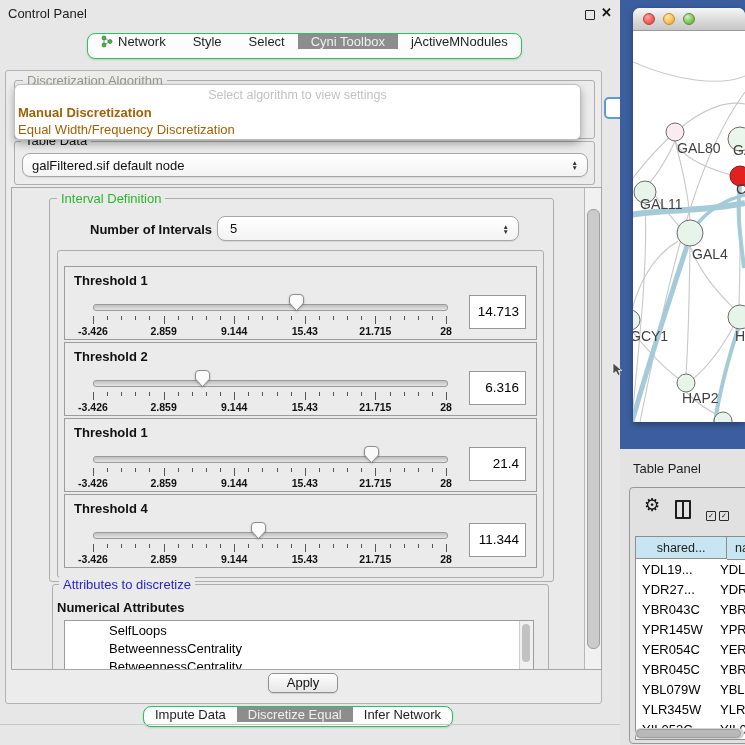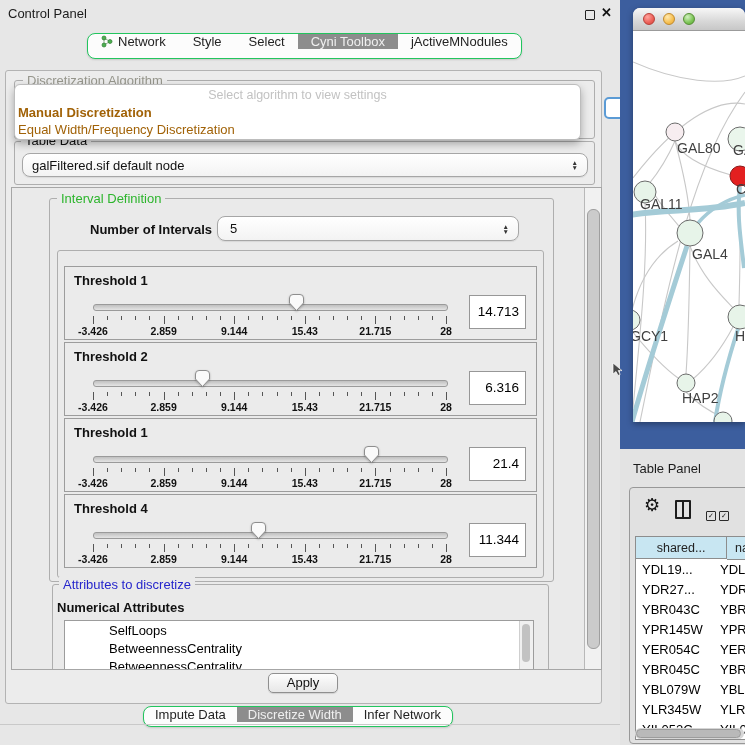--- a/index.html
+++ b/index.html
@@ -373,21 +373,21 @@
     </div>
 
     <div id="apply-btn" class="abs">Apply</div>
   </div>
 
   <div id="bottomTabs" class="segbar">
       <div class="seg">
         <span>Impute Data</span>
       </div>
       <div class="seg sel">
-        <span>Discretize Width</span>
+        <span>Discretize Equal</span>
       </div>
       <div class="seg">
         <span>Infer Network</span>
       </div>
     </div>
   <div id="bottom-divider" class="abs"></div>
 
   <div id="right-panel" class="abs">
     <div id="blue-frame" class="abs">
       <div id="net-window" class="abs">

